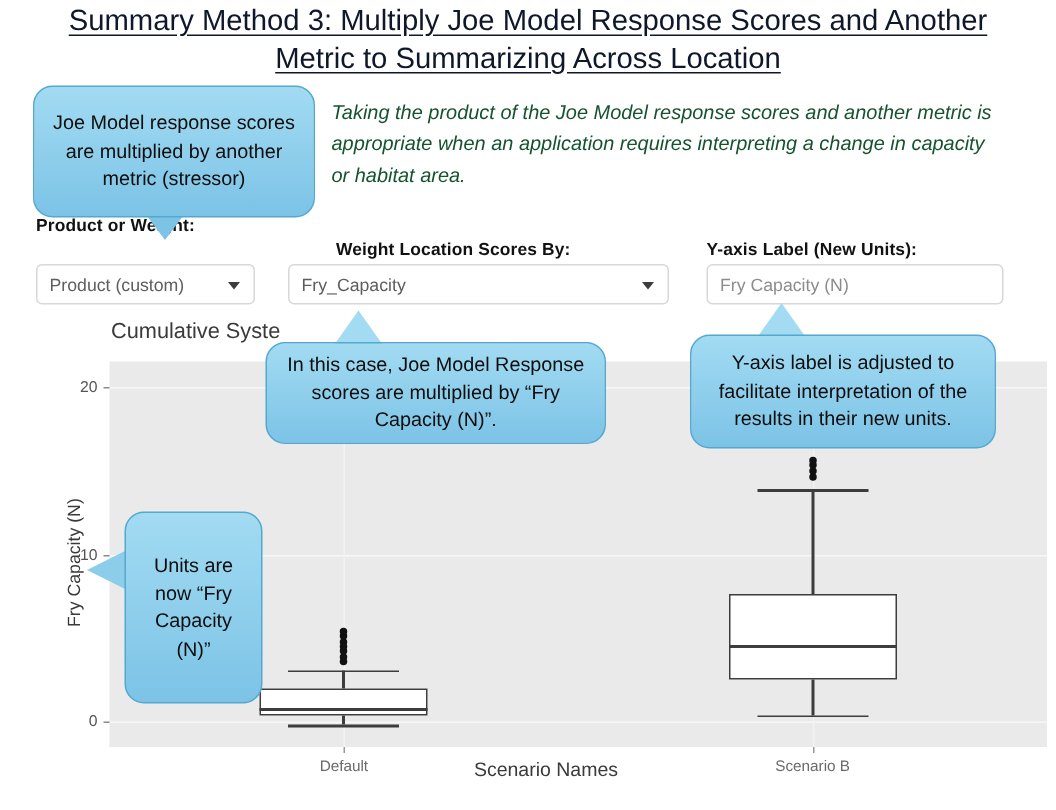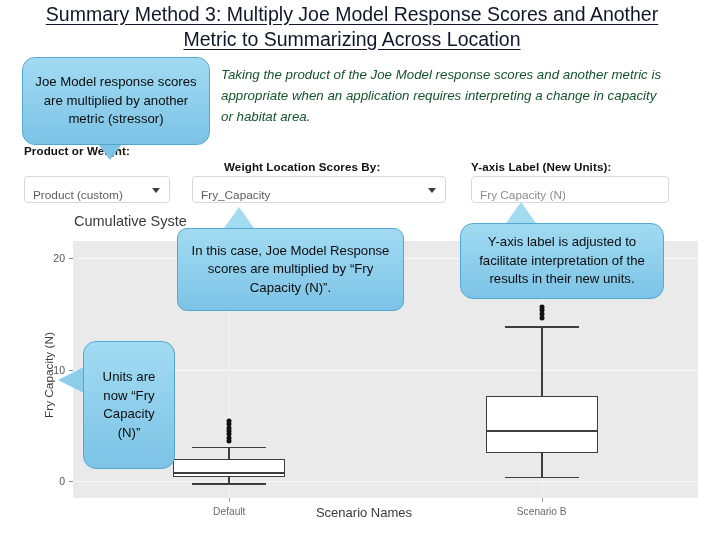--- a/index.html
+++ b/index.html
@@ -32,21 +32,21 @@
     font-size:11.6px; font-weight:bold; color:#111;
     letter-spacing:0.1px;
   }
   .control{
     position:absolute;
     box-sizing:border-box;
     background:#ffffff;
     border:1px solid #d8d8d8;
     border-radius:4px;
     height:27px;
-    display:flex; align-items:flex-end;
+    display:flex; align-items:center;
     padding:0 8px;
     font-size:11.8px;
   }
   .control .val{ color:#5d5d5d; white-space:nowrap; overflow:hidden;}
   .control .val.ph{ color:#8c8c8c;}
   .caret{
     position:absolute; right:9px; top:50%; margin-top:-2px;
     width:0;height:0;
     border-left:4.5px solid transparent;
     border-right:4.5px solid transparent;
@@ -200,19 +200,19 @@
       </div>
     </div>
   <div id="ylab" style="left: 30px; top: 212.5px;">Fry Capacity (N)</div>
   <div id="xlab" style="top:300px;">Scenario Names</div>
 </div>
 
 <div class="tail tail-down" style="left:95px; top:140px;"></div>
 <div class="callout" style="left:22px; top:57px; width:188px; height:88px;">Joe Model response scores are multiplied by another metric (stressor)</div>
 
 <div class="tail tail-up" style="left:222px; top:207px;"></div>
-<div class="callout" style="left:177px; top:228px; width:227px; height:83px;border-radius:10px;">In this case, Joe Model Response scores are multiplied by “Fry Capacity (N)”.</div>
+<div class="callout" style="left:177px; top:228px; width:227px; height:68px;">In this case, Joe Model Response scores are multiplied by “Fry Capacity (N)”.</div>
 
 <div class="tail tail-up" style="left:504px; top:202px;"></div>
 <div class="callout" style="left:460px; top:223px; width:204px; height:76px;">Y-axis label is adjusted to facilitate interpretation of the results in their new units.</div>
 
 <div class="tail tail-left" style="left:58px; top:367px;"></div>
 <div class="callout" style="left:83px; top:341px; width:92px; height:128px;">Units are now “Fry Capacity (N)”</div>
 
 </body></html>

